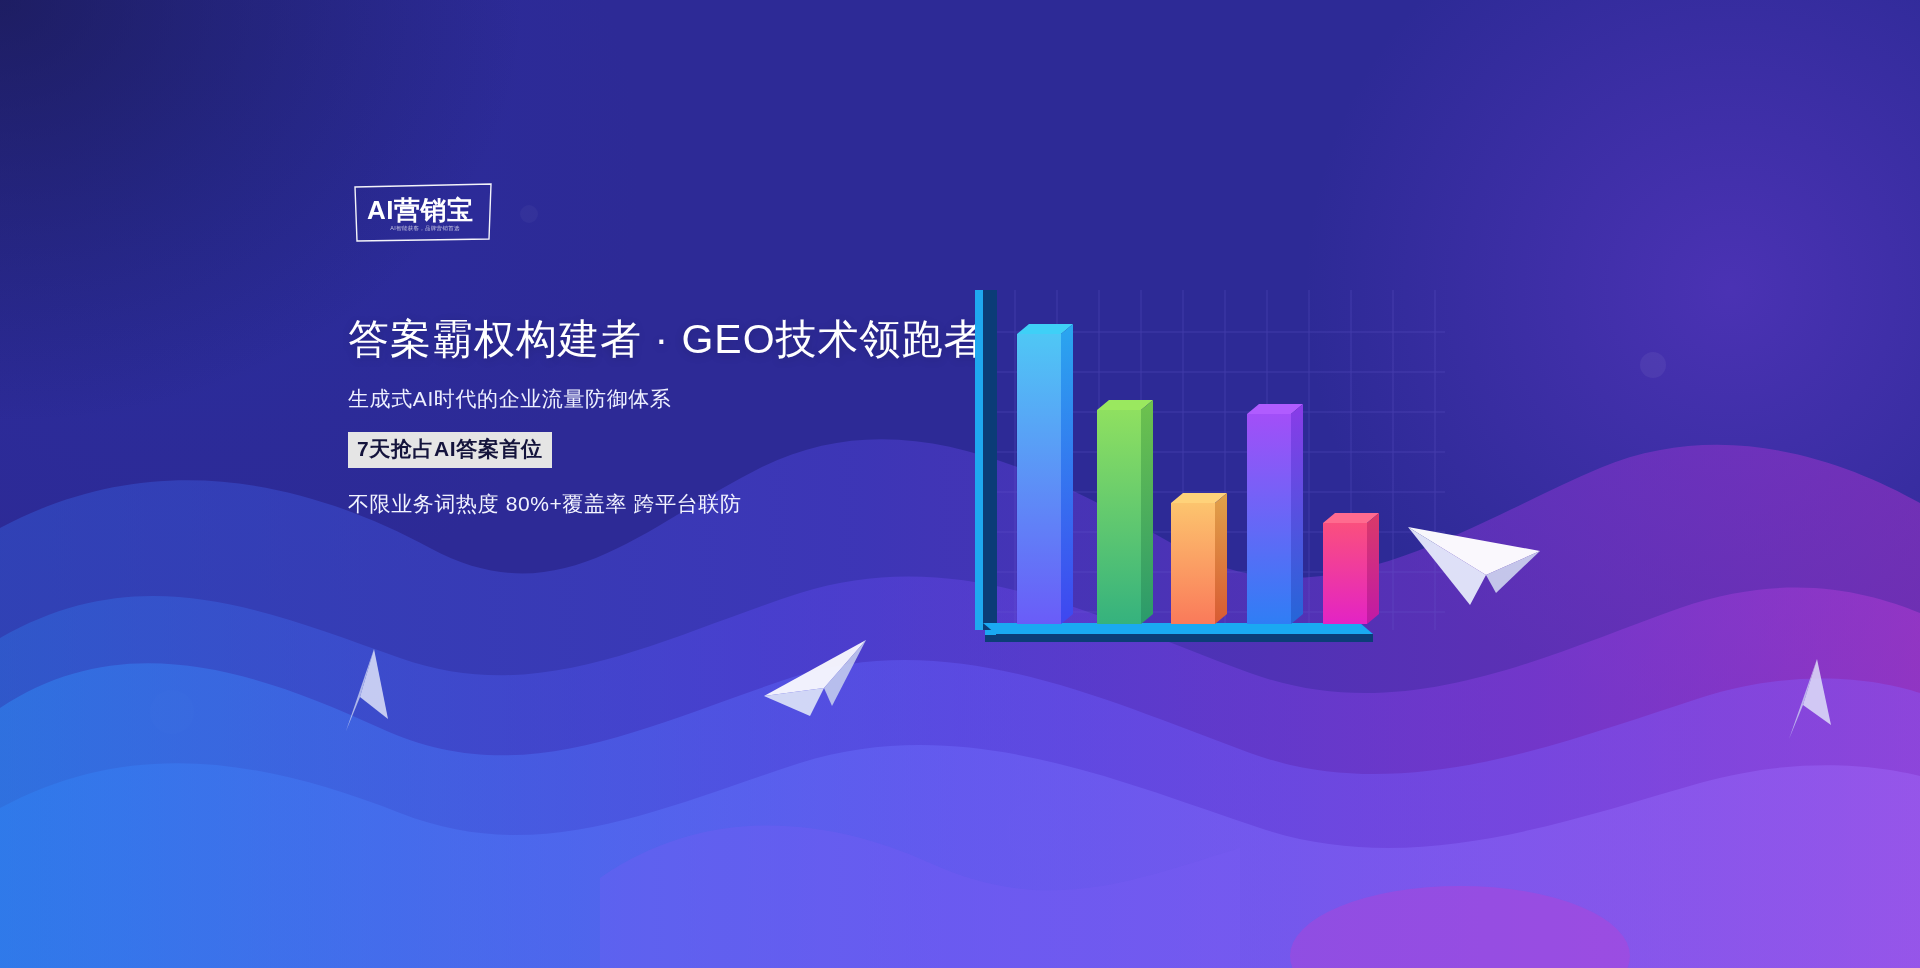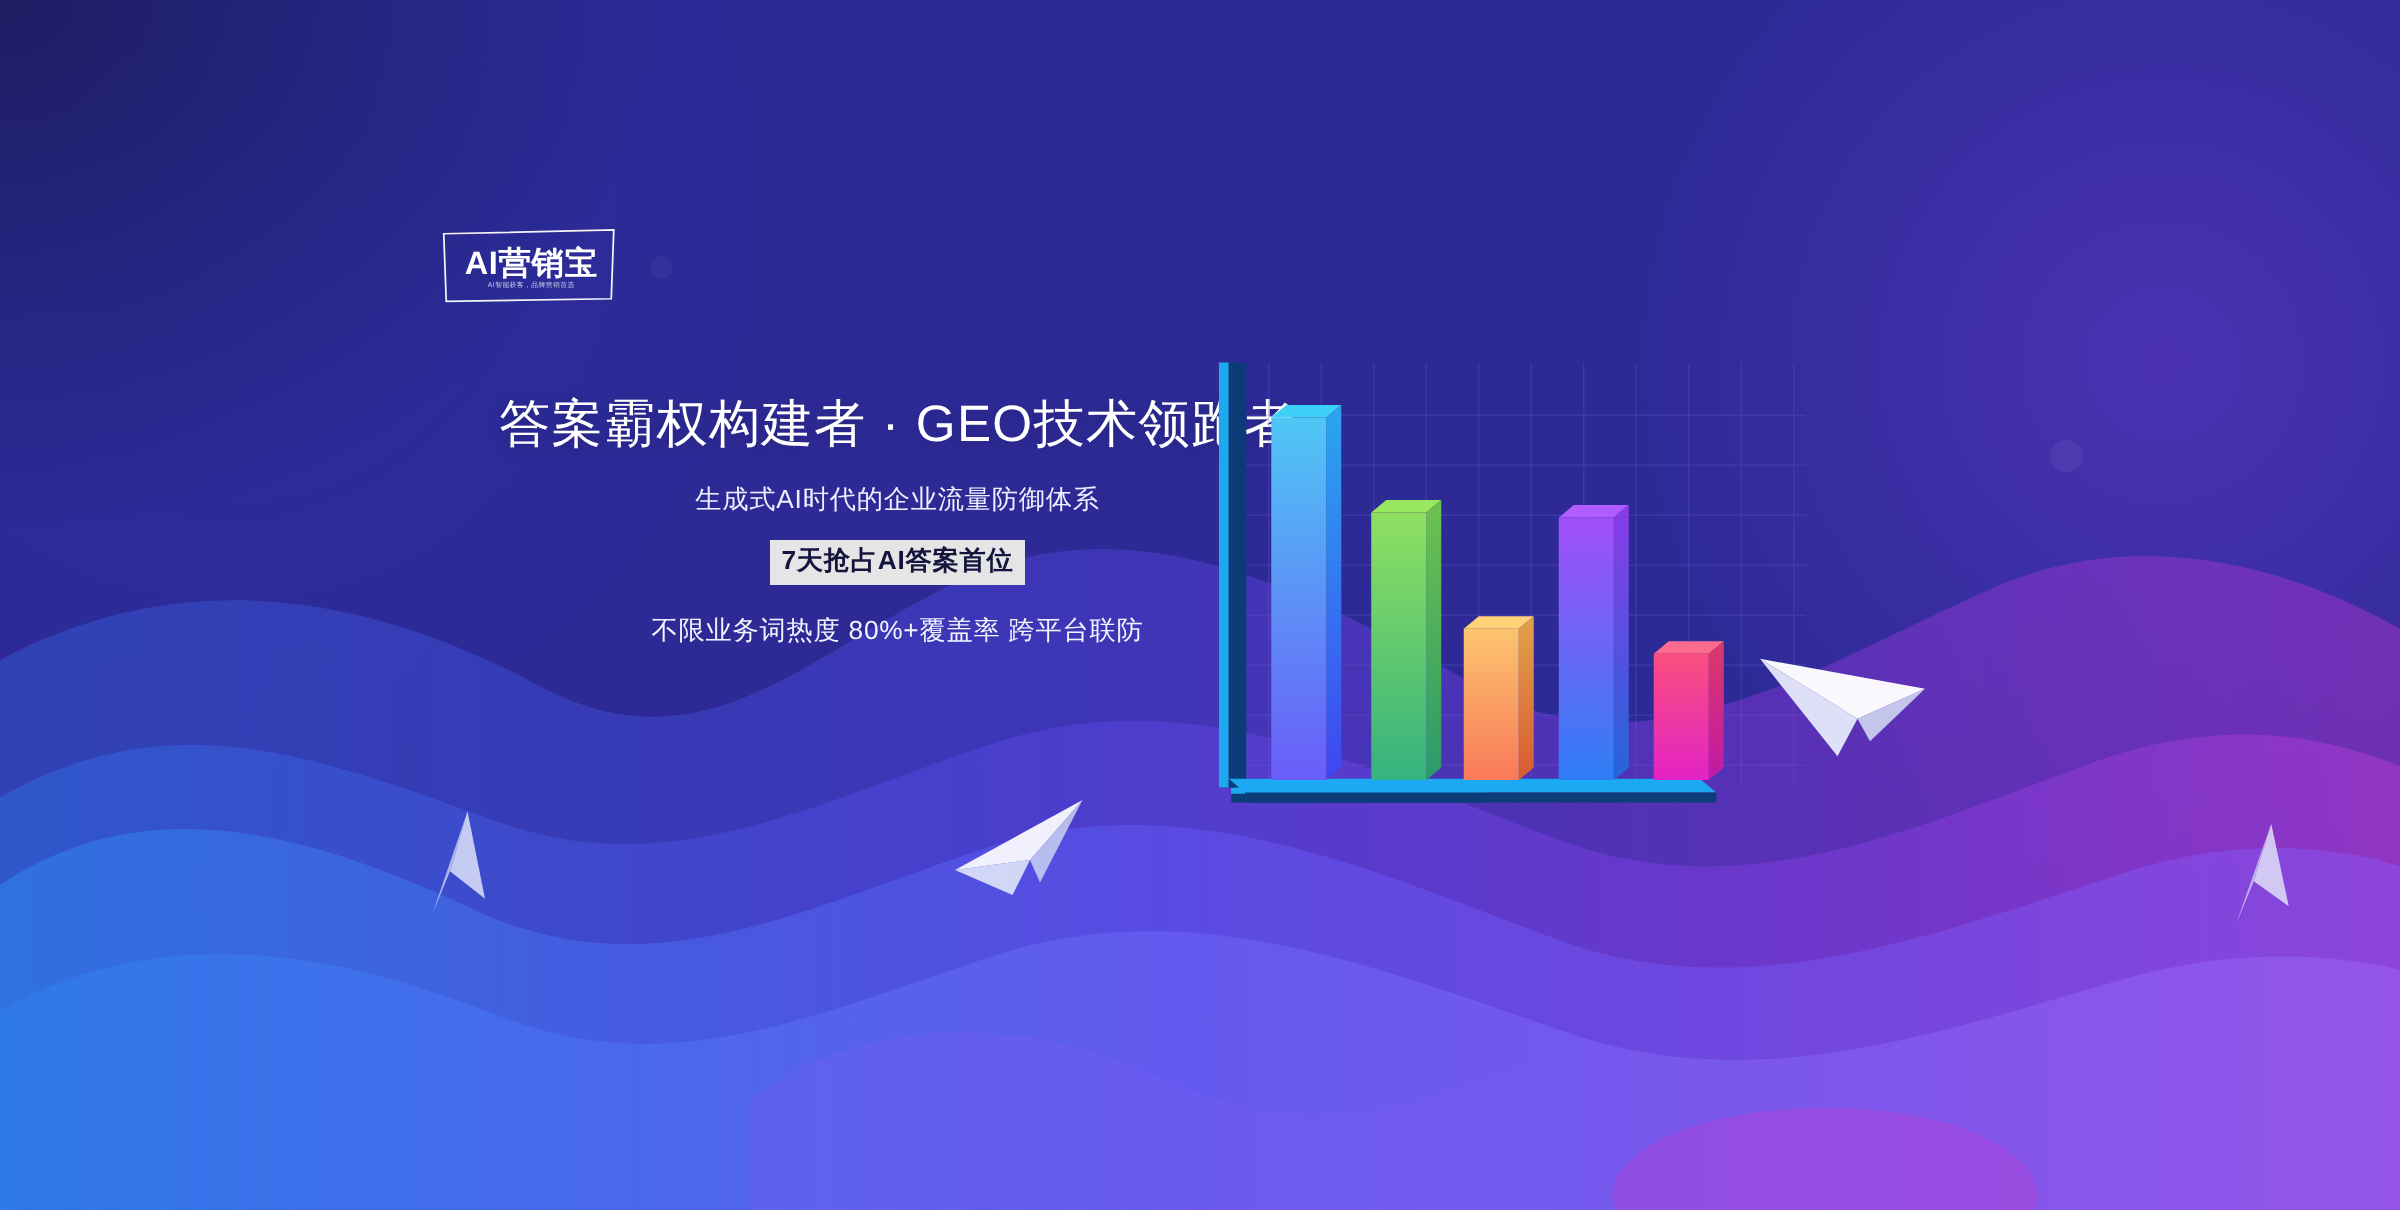--- a/index.html
+++ b/index.html
@@ -38,30 +38,30 @@
   
   .logo-wrap{
     position:absolute;left:353px;top:183px;width:140px;height:60px;
   }
   .logo-frame{
     position:absolute;inset:0;
   }
   .logo-text{
     position:absolute;left:14px;top:14px;width:116px;
     color:#fff;font-weight:700;font-size:26px;letter-spacing:.5px;
-    line-height:1;text-align:center;white-space:nowrap;
+    line-height:1;white-space:nowrap;
   }
   .logo-sub{
     position:absolute;left:10px;top:42px;width:124px;text-align:center;
     color:rgba(255,255,255,.72);font-size:5.5px;letter-spacing:.4px;
     white-space:nowrap;transform:scale(.98);
   }
 
   
-  .copy{position:absolute;left:348px;top:315px;width:740px;text-align:center;}
+  .copy{position:absolute;left:348px;top:315px;width:740px;}
   .headline{
     color:#ffffff;font-size:41px;font-weight:400;line-height:1.18;
     letter-spacing:1px;white-space:nowrap;
     text-shadow:0 2px 10px rgba(0,0,0,.18);
   }
   .sub1{
     margin-top:22px;color:#eef0ff;font-size:21px;font-weight:400;
     letter-spacing:.6px;white-space:nowrap;
   }
   .sub2{

